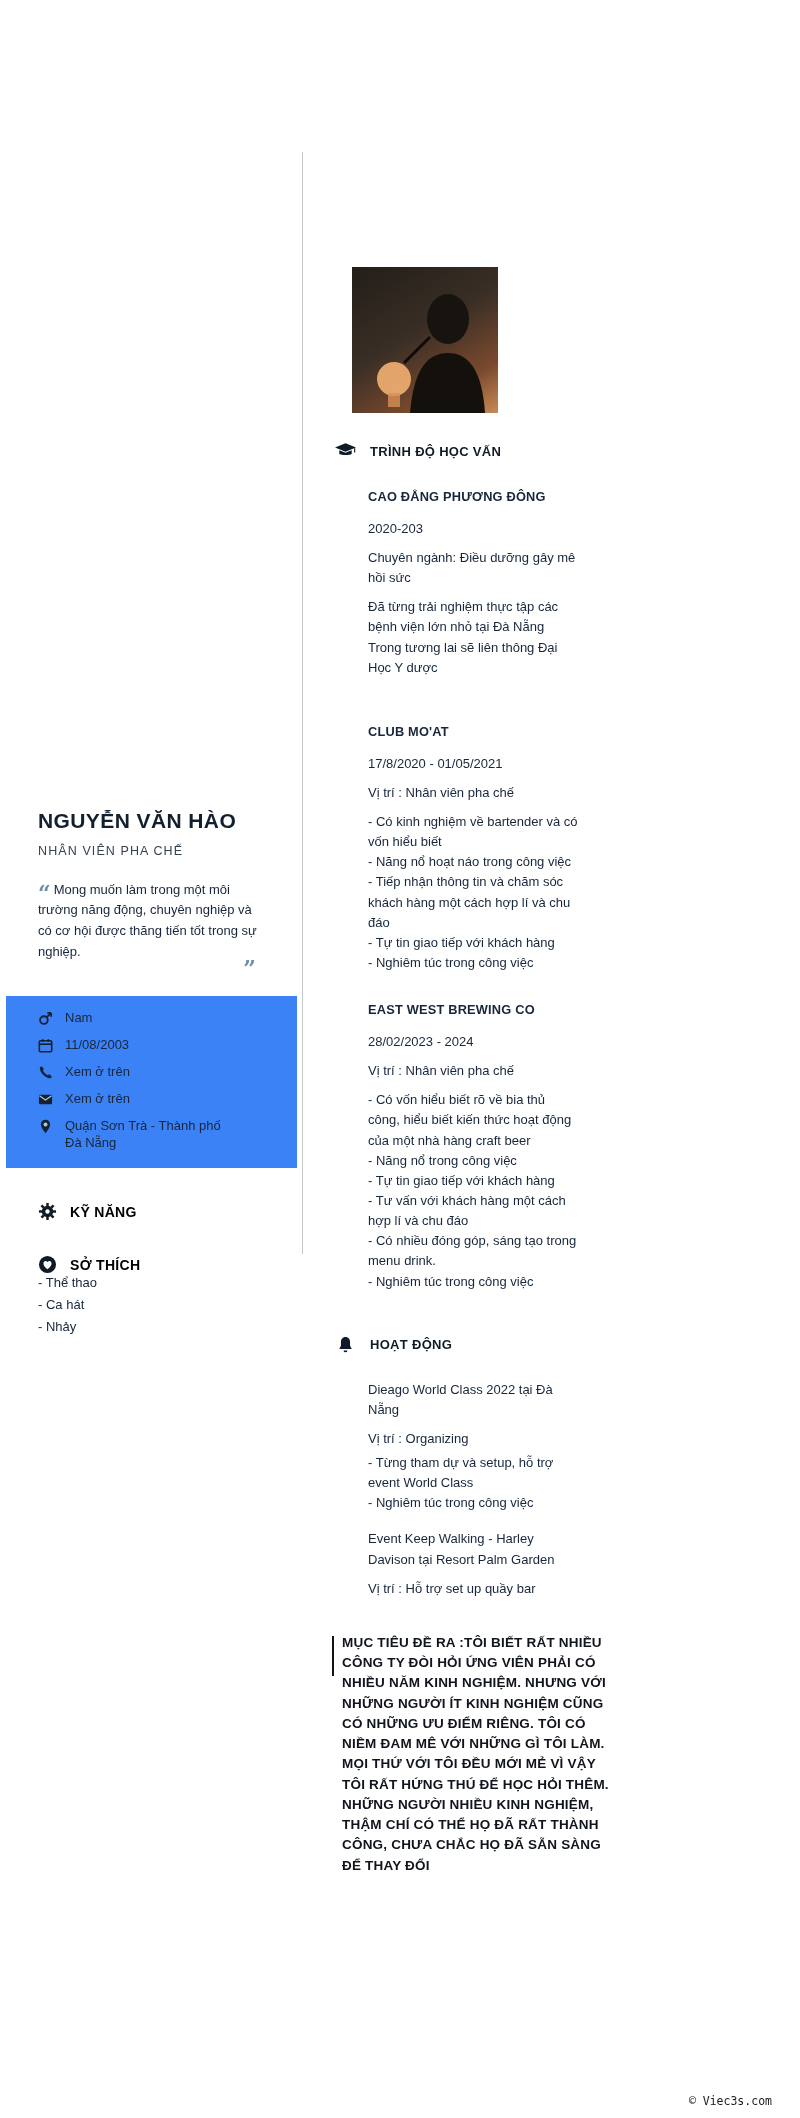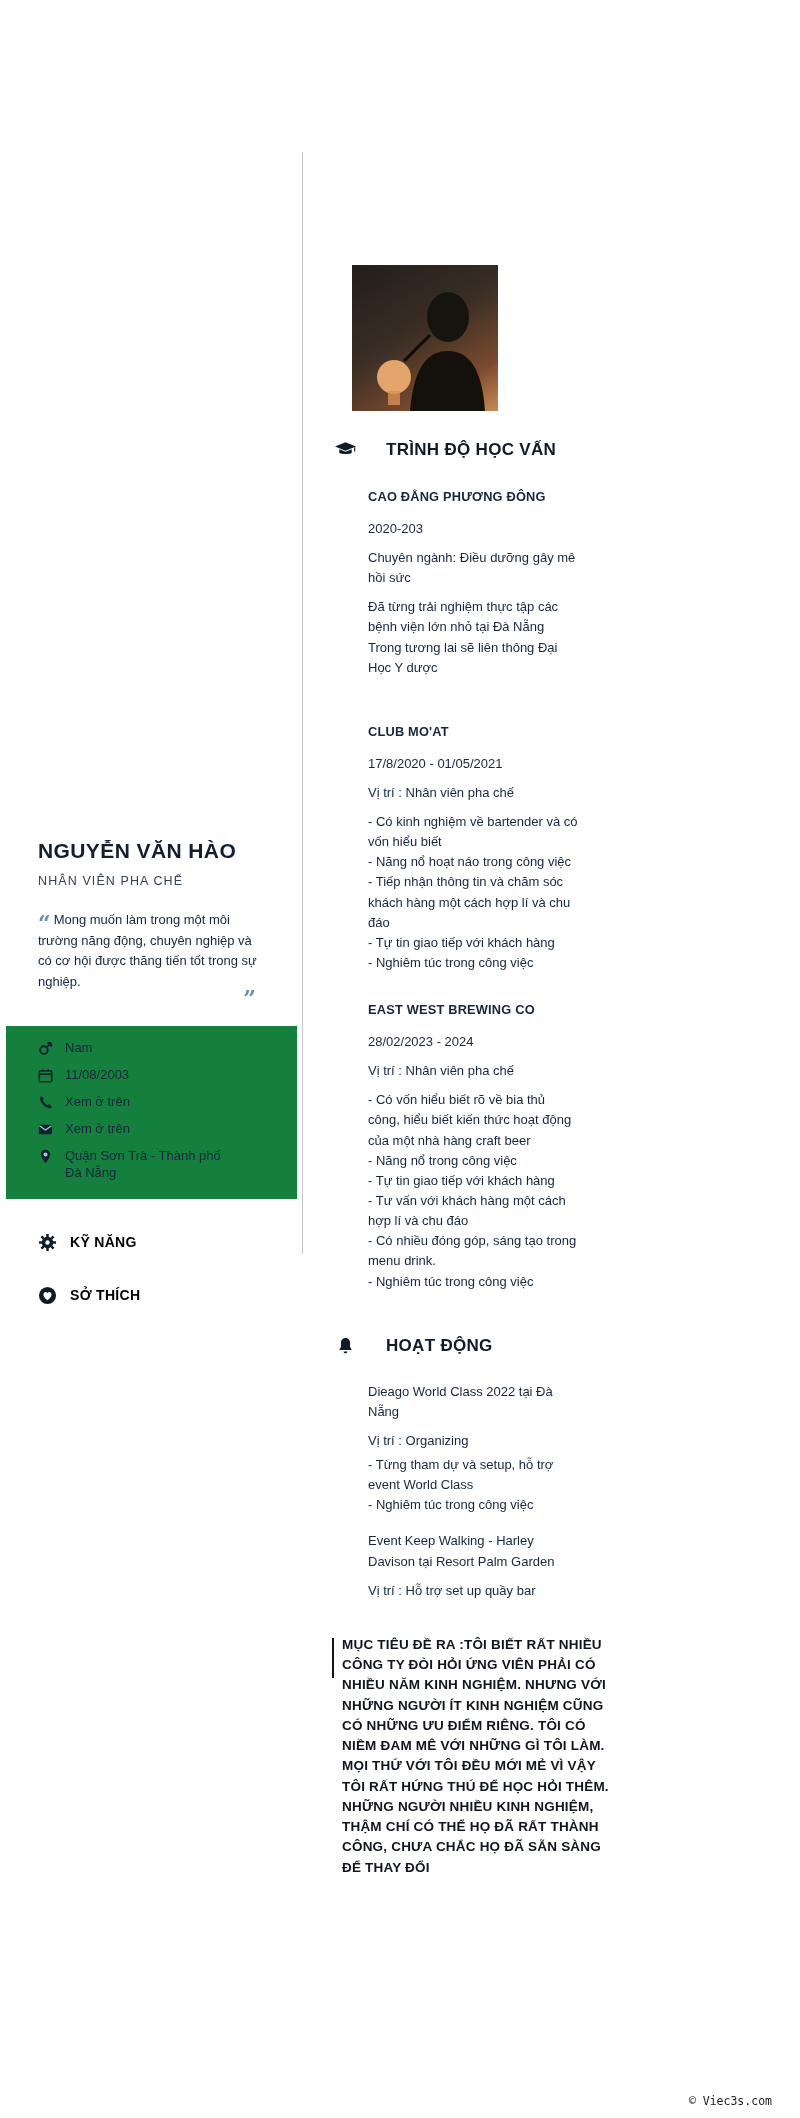--- a/index.html
+++ b/index.html
@@ -13,21 +13,21 @@
     overflow:hidden;
   }
   
   .col-left{width:300px;flex:none;padding:26px 10px 0 38px;box-sizing:border-box;}
   .name{margin:0;font-size:21px;font-weight:700;letter-spacing:.4px;color:#121f2e;}
   .role{margin-top:11px;font-size:12.5px;letter-spacing:1.1px;color:#35424f;}
   .quote{position:relative;margin-top:22px;font-size:13px;line-height:1.58;width:222px;}
   .qmark{font-family:"DejaVu Serif",serif;font-weight:700;color:#6d8fa5;font-size:22px;line-height:0;}
   .qmark.open{margin-right:3px;vertical-align:-7px;}
   .qmark.close{display:block;text-align:right;margin:6px 4px 0 0;height:8px;}
-  .info-box{margin:20px 0 0 -32px;width:291px;background:#15803d;padding:14px 12px 17px 32px;box-sizing:border-box;}
+  .info-box{margin:20px 0 0 -32px;width:291px;background:#3b82f6;padding:14px 12px 17px 32px;box-sizing:border-box;}
   .info-row{display:flex;align-items:flex-start;gap:12px;margin-top:10px;font-size:13px;line-height:1.3;}
   .info-row:first-child{margin-top:0;}
   .cicon{width:15px;height:15px;flex:none;margin-top:1px;color:#14222f;}
   .cicon svg{width:15px;height:15px;display:block;}
   .ctext{max-width:175px;}
   .side-section{margin-top:34px;}
   .side-heading{display:flex;align-items:center;gap:13px;margin:0;font-size:14px;font-weight:700;letter-spacing:.3px;color:#000000;}
   .hicon{width:19px;height:19px;flex:none;display:inline-flex;color:#101b28;}
   .hicon svg{width:100%;height:100%;display:block;}
   ul.plain{list-style:none;margin:0;padding:0;}
@@ -40,21 +40,21 @@
   
   .col-right{flex:1;padding:25px 30px 0 30px;box-sizing:border-box;}
   .photo{
     width:146px;height:146px;margin-left:22px;
     background:linear-gradient(150deg,#221e19 0%,#3a2e25 45%,#7b4a2e 78%,#c98b57 100%);
     position:relative;overflow:hidden;
   }
   .photo svg{position:absolute;inset:0;width:100%;height:100%;}
   .main-section{margin-top:29px;}
   .main-section + .main-section{margin-top:44px;}
-  .main-heading{display:flex;align-items:center;gap:30px;margin:0 0 0 5px;font-size:17px;font-weight:700;letter-spacing:.3px;color:#101b28;}
+  .main-heading{display:flex;align-items:center;gap:14px;margin:0 0 0 5px;font-size:13px;font-weight:700;letter-spacing:.3px;color:#101b28;}
   .hicon-main{width:21px;height:18px;flex:none;display:inline-flex;color:#101b28;}
   .hicon-main svg{width:100%;height:100%;display:block;}
   .sec-body{margin-left:38px;width:210px;font-size:13px;line-height:1.55;color:#17263b;}
   .entry-title{font-weight:700;font-size:12.8px;margin-top:27px;letter-spacing:.2px;}
   .entry-period{margin-top:12px;}
   .entry-pos{margin-top:9px;}
   .entry-text{margin-top:9px;}
   .pre{white-space:pre-line;}
   .objective{
     position:relative;
@@ -156,20 +156,25 @@
     <section class="side-section">
       <h2 class="side-heading">
         <span class="hicon">
           <svg viewBox="0 0 20 20">
               <circle cx="10" cy="10" r="9" fill="currentColor"></circle>
               <path d="M10 15 C4 11 5.4 6.3 8 6.3 C9.2 6.3 10 7.4 10 7.4 C10 7.4 10.8 6.3 12 6.3 C14.6 6.3 16 11 10 15 Z" fill="#ffffff"></path>
             </svg>
         </span>
         <span>SỞ THÍCH</span>
       </h2>
+      <ul class="plain hobby-list">
+        <li>- Thể thao</li>
+        <li>- Ca hát</li>
+        <li>- Nhảy</li>
+      </ul>
     </section>
 
   </aside>
 
   <main class="col-right">
 
     <div class="photo">
       <svg viewBox="0 0 146 146">
         <circle cx="42" cy="112" r="17" fill="#f2b072" opacity="0.9"></circle>
         <rect x="36" y="126" width="12" height="14" fill="#d89055" opacity="0.8"></rect>

